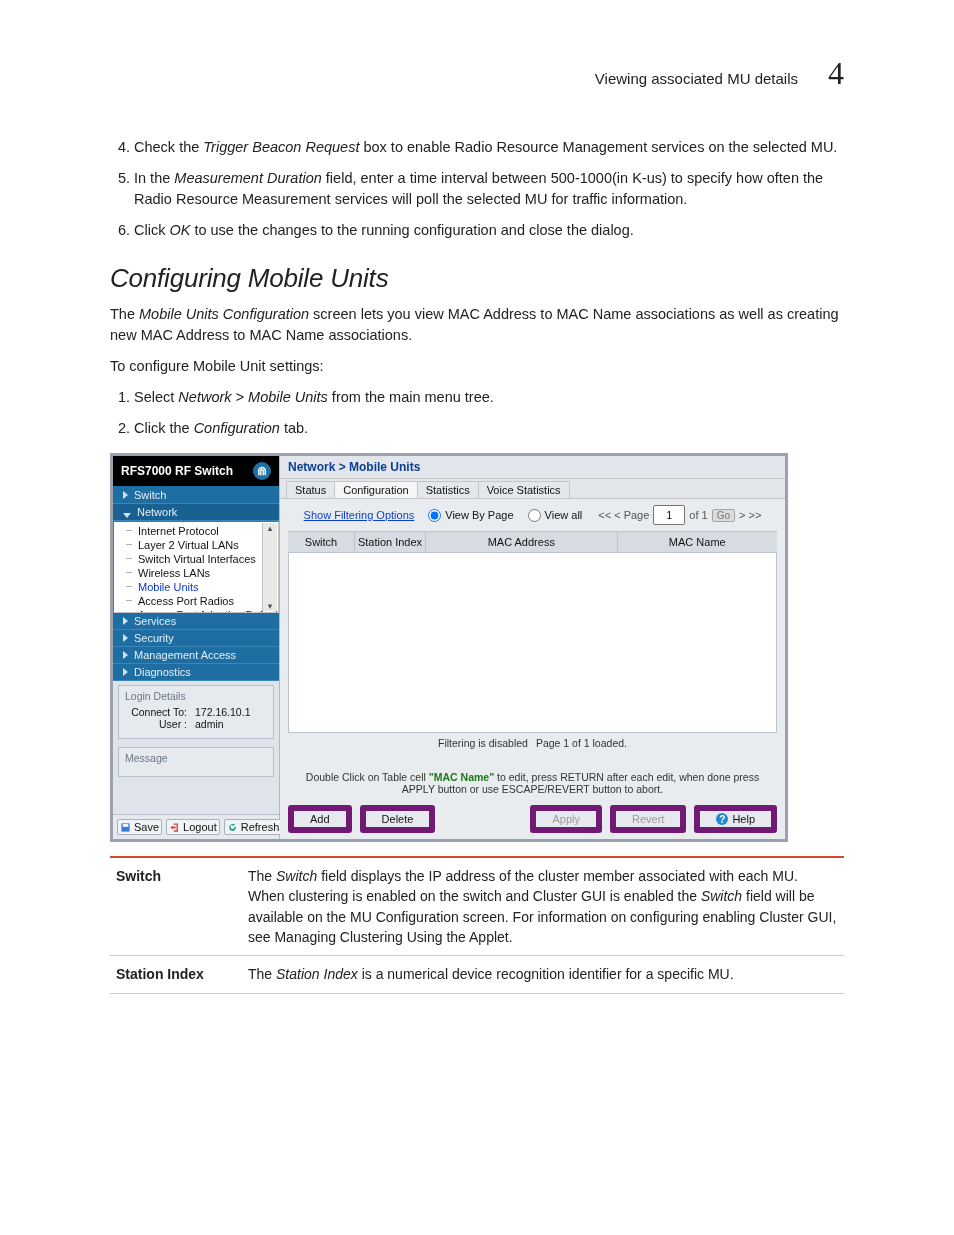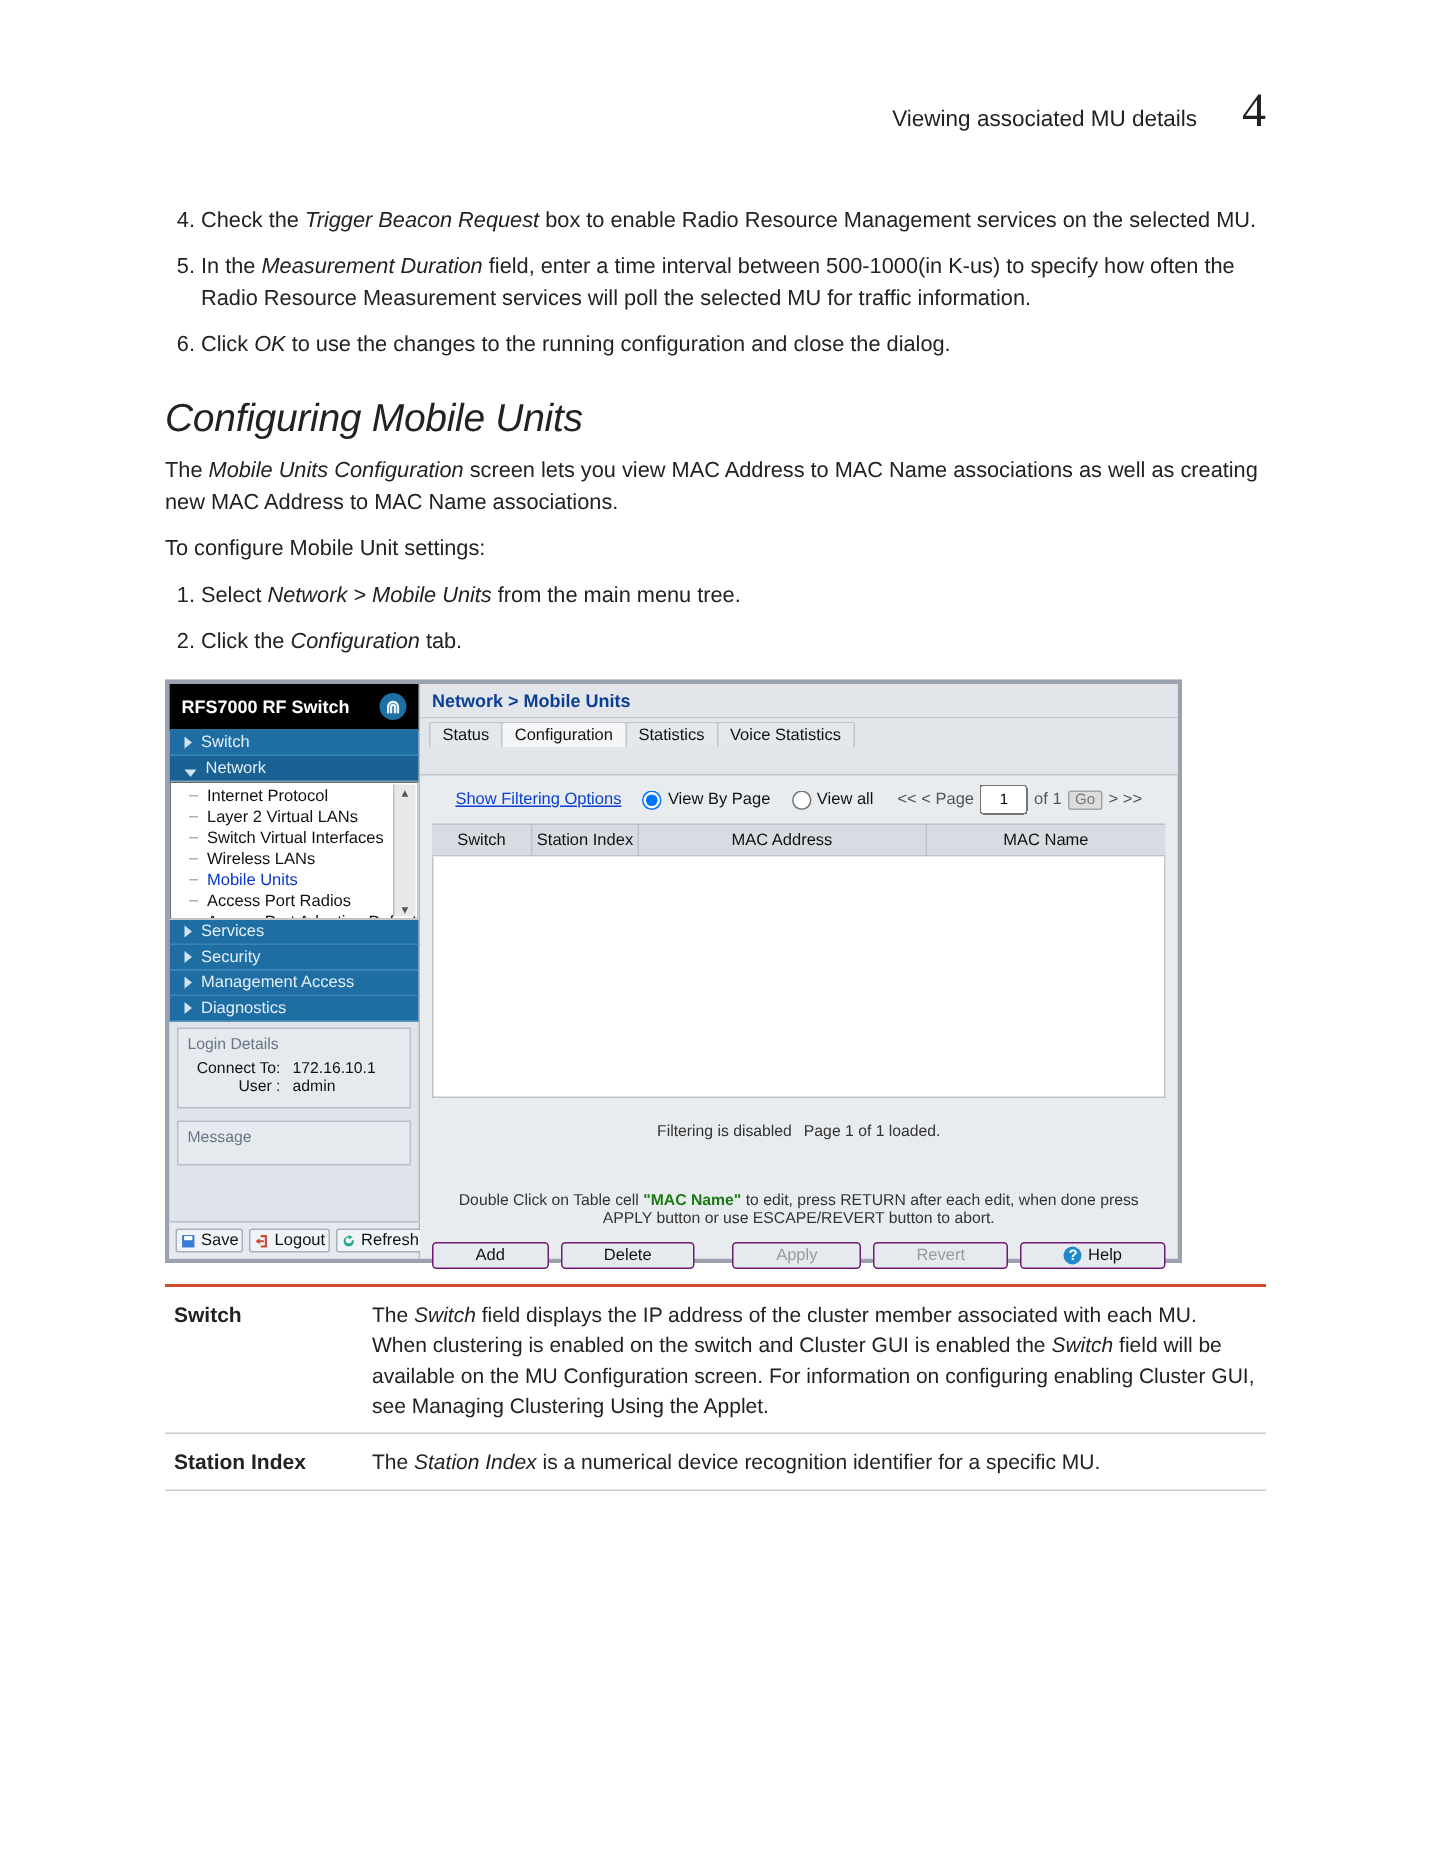--- a/index.html
+++ b/index.html
@@ -178,21 +178,21 @@
     background: #e2e6eb;
     color: #0b3f93;
     font-weight: bold;
     font-size: 12px;
     padding: 4px 8px;
     border-bottom: 1px solid #c5c5c5;
   }
   .tabs {
     display: flex;
     gap: 0;
-    padding: 2px 6px 18px 6px;
+    padding: 2px 6px 0 6px;
     background: #e2e6eb;
     border-bottom: 1px solid #c5c5c5;
     font-size: 11px;
   }
   .tabs .tab {
     padding: 2px 8px;
     border: 1px solid #c5c5c5;
     border-bottom: none;
     background: #e4e7eb;
     border-radius: 2px 2px 0 0;
@@ -235,41 +235,41 @@
   .grid-body {
     margin: 0 8px;
     flex: 1;
     background: #fff;
     border: 1px solid #bcc3cd;
     border-top: none;
     min-height: 160px;
   }
   .status-line {
     display:flex; justify-content:center; gap:8px;
-    font-size:10.5px; padding:16px 0; color:#333;
+    font-size:10.5px; padding:4px 0; color:#333;
     margin: 0 8px;
   }
   .hint {
     font-size: 10.5px;
     text-align: center;
     padding: 18px 20px 6px 20px;
     color: #333;
   }
   .hint .em { font-weight: bold; color: #1b7a14; }
   .btnbar {
     display: flex;
     padding: 4px 8px 6px 8px;
     gap: 8px;
     align-items: center;
   }
   .btnbar .spacer { flex: 1; }
   .btnlike {
-    border: 1px solid #701a75;
+    border: 6px solid #701a75;
     background: #e6e9ee;
-    padding: 2px 28px;
+    padding: 2px 16px;
     border-radius: 3px;
     font-size: 11px;
     cursor: pointer;
     display: flex; align-items: center; gap: 4px;
   }
   .btnlike.disabled { color: #9a9a9a; cursor: default; }
   .helpic {
     width: 12px; height: 12px; border-radius: 50%;
     background: #1f88cf; color: #fff; font-size: 10px; font-weight: bold;
     display: inline-flex; align-items: center; justify-content: center;

